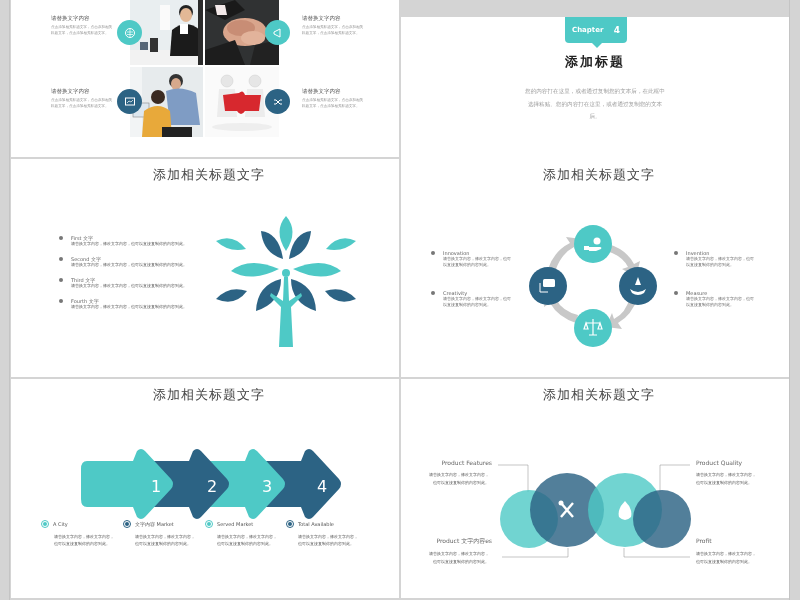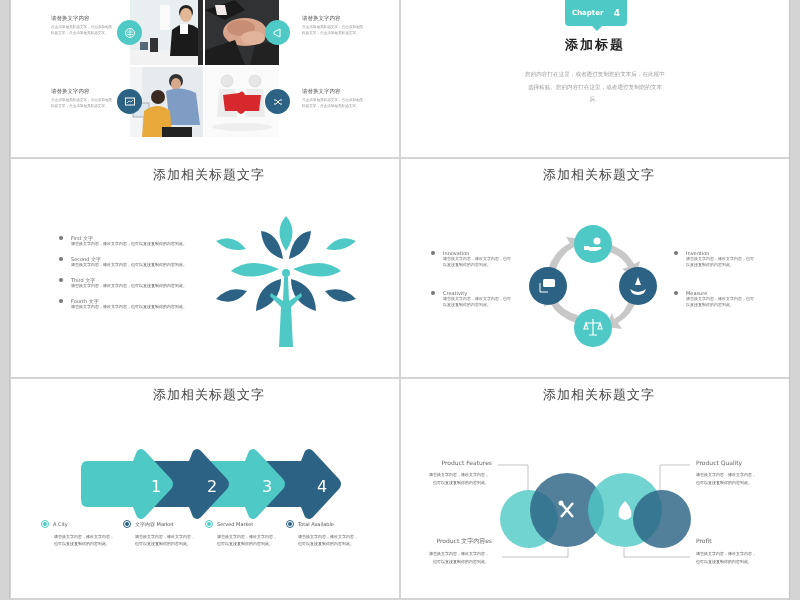--- a/index.html
+++ b/index.html
@@ -2,21 +2,21 @@
 <html><head>
 <meta charset="utf-8">
 <style>
   * { box-sizing: border-box; margin: 0; padding: 0; }
   html, body { width: 800px; height: 600px; overflow: hidden; }
   body { background: #d4d4d4; font-family: "DejaVu Sans", "Liberation Sans", sans-serif; position: relative; }
   .gutter-l { position: absolute; left: 0; top: 0; width: 10px; height: 600px; background: #d4d4d4; border-right: 1px solid #c4c4c4; }
   .gutter-r { position: absolute; right: 0; top: 0; width: 11px; height: 600px; background: #d4d4d4; border-left: 1px solid #c4c4c4; }
   .slide { position: absolute; background: #fff; overflow: hidden; }
   .s1 { left: 11px; top: 0; width: 388px; height: 157px; }
-  .s2 { left: 401px; top: 0; width: 388px; height: 157px; }
+  .s2 { left: 401px; top: 17px; width: 388px; height: 157px; }
   .s3 { left: 11px; top: 159px; width: 388px; height: 218px; }
   .s4 { left: 401px; top: 159px; width: 388px; height: 218px; }
   .s5 { left: 11px; top: 379px; width: 388px; height: 219px; }
   .s6 { left: 401px; top: 379px; width: 388px; height: 219px; }
 
   .slide-title { position: absolute; left: 8px; right: 0; top: 7px; text-align: center; font-size: 13px; color: #444; letter-spacing: 1px; font-weight: 300; }
 
   
   .s1 .item-title { position: absolute; font-size: 5.5px; color: #555; }
   .s1 .item-desc { position: absolute; font-size: 3.6px; line-height: 5.5px; color: #888; width: 62px; }

